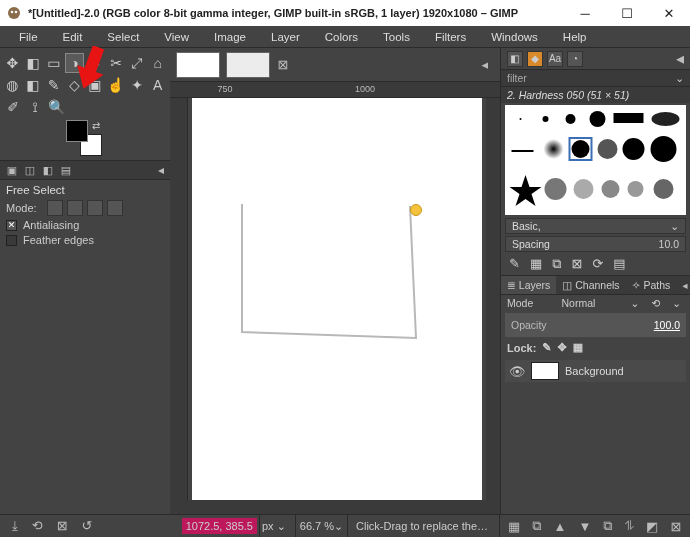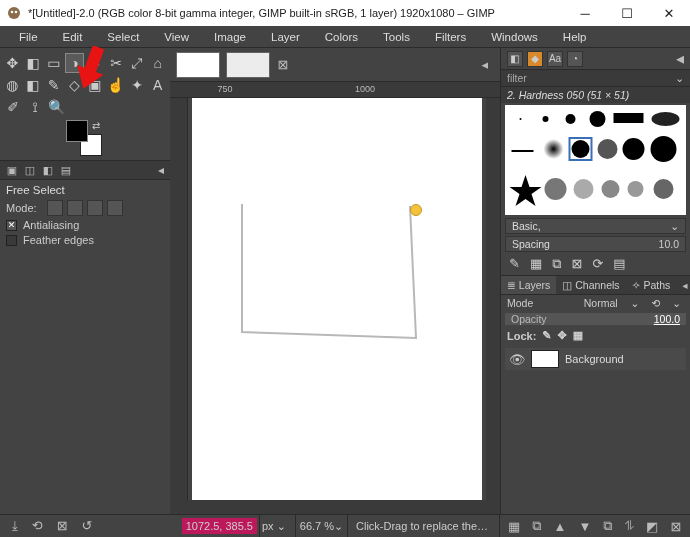--- a/index.html
+++ b/index.html
@@ -1,21 +1,21 @@
 <!DOCTYPE html>
 <html><head>
 <meta charset="utf-8">
 <style>
   * { box-sizing: border-box; margin: 0; padding: 0; font-family: "Segoe UI", Tahoma, sans-serif; }
   body { width: 690px; height: 537px; background: #434343; overflow: hidden; position: relative; }
 
   
   .titlebar { height: 26px; background: #fff; display: flex; align-items: center; font-size: 11px; color: #222; }
   .titlebar .icon { width: 20px; height: 20px; margin: 0 4px; display:flex; align-items:center; justify-content:center; }
-  .titlebar .title { flex: 1; white-space: nowrap; overflow: hidden; }
+  .titlebar .title { flex: 1; white-space: nowrap; overflow: hidden; font-weight: bold; }
   .titlebar .ctrl { width: 42px; height: 26px; display:flex; align-items:center; justify-content:center; font-size: 13px; }
 
   
   .menubar { height: 22px; background: #434343; display:flex; align-items:center; padding:0 2px; border-bottom:1px solid #2a2a2a; }
   .menubar span { color:#ddd; font-size:11.5px; padding:2px 8px; cursor:default;margin-left:9px; }
 
   
   .main { display:flex; height: calc(100% - 26px - 22px - 23px); }
   .leftcol { width: 170px; background:#434343; display:flex; flex-direction:column; }
   .centercol { flex:1; background:#434343; display:flex; flex-direction:column; position:relative; }
@@ -84,23 +84,23 @@
   .basic-row .dd, .spacing-row .dd { margin-left:auto; color:#ccc; }
   .icon-row { display:flex; gap:10px; padding:3px 8px; color:#ccc; font-size:13px; }
 
   
   .layers-tabs { display:flex; font-size:10.5px; background:#3a3a3a; border-top:1px solid #2a2a2a; border-bottom:1px solid #2a2a2a;}
   .layers-tabs .tab { padding:3px 6px; color:#ccc; display:flex; align-items:center; gap:3px;}
   .layers-tabs .tab.active { background:#4a4a4a; }
   .layers-tabs .menu { margin-left:auto; padding:3px 6px; color:#bbb; }
 
   .mode-row { display:flex; align-items:center; font-size:10.5px; color:#ccc; padding:2px 6px; gap:6px;}
-  .mode-row .sel { flex:1; text-align:right; padding-right:4px;}
+  .mode-row .sel { flex:1; text-align:center; padding-right:4px;}
   .mode-row .chev { color:#ccc; padding:0 3px;}
-  .opacity-row { display:flex; align-items:center; font-size:10.5px; color:#bbb; padding:0 6px; background:#555; margin:2px 4px;}
+  .opacity-row { display:flex; align-items:center; font-size:10.5px; color:#bbb; padding:6px 6px; background:#555; margin:2px 4px;}
   .opacity-row .val { margin-left:auto; color:#fff;text-decoration:underline; }
   .lock-row { display:flex; align-items:center; gap:6px; padding:2px 6px; color:#ccc; font-size:11px;font-weight:bold; }
 
   .layer-list { margin:4px 4px; flex:1; }
   .layer-item { display:flex; align-items:center; gap:6px; background:#4a4a4a; padding:2px 4px; font-size:11px; color:#ddd;}
   .layer-item .thumb { width:28px; height:18px; background:#fff; border:1px solid #222; }
   .eye { width:16px; text-align:center; color:#ccc; font-size:13px;}
 
   
   .statusbar { height:23px; background:#434343; display:flex; align-items:center; font-size:11px; color:#ccc; border-top:1px solid #2a2a2a;}

